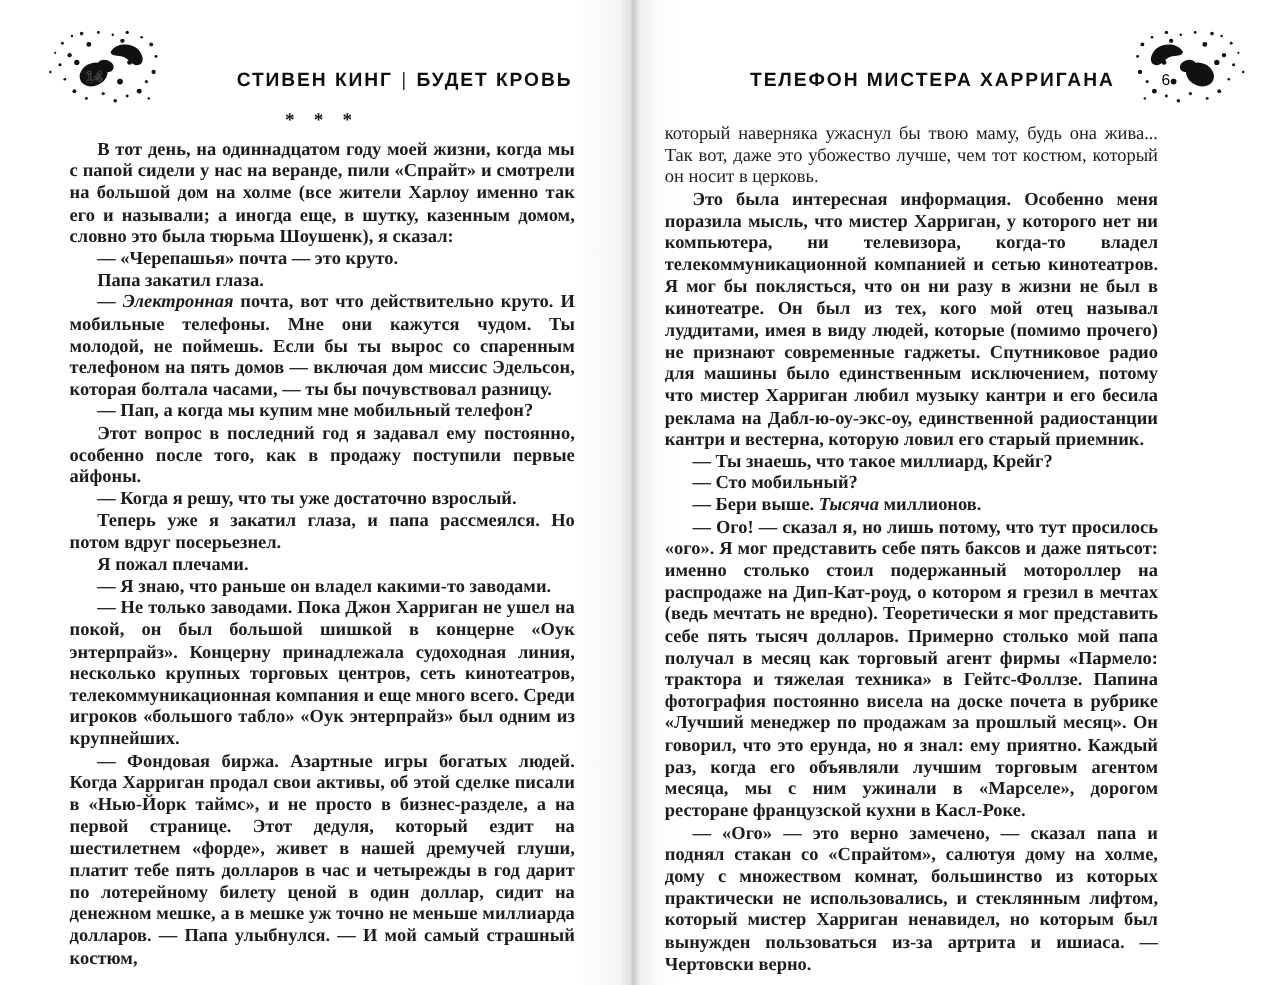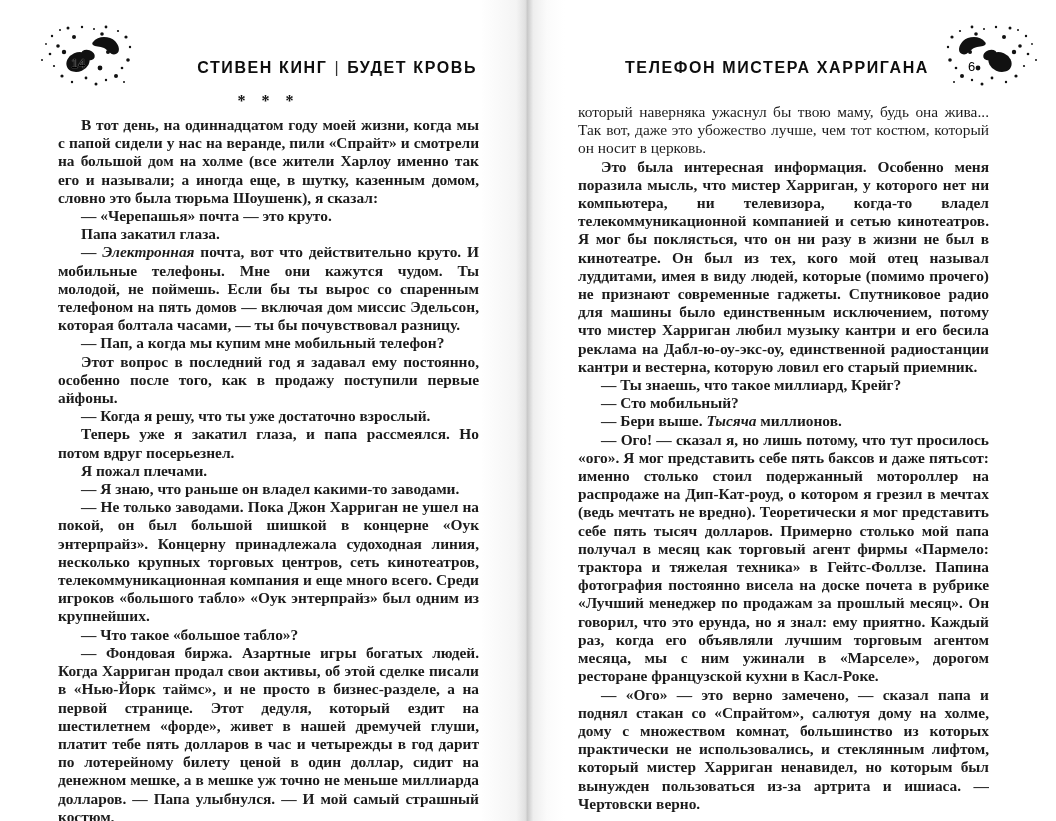--- a/index.html
+++ b/index.html
@@ -50,21 +50,21 @@
   .pn-right{left:24px;top:37px;}
   
   .body-col{
     position:absolute;
     font-size:15.4px;
     line-height:18.2px;
     text-align:justify;
     hyphens:auto;
   }
   .body-left{left:58px;top:116px;width:421px;}
-  .body-right{left:578px;top:103px;width:411px;}
+  .body-right{left:554px;top:103px;width:411px;}
   .para{margin:0;}
   .para.indent{text-indent:23px;font-weight:bold;}
   .para em{font-style:italic;}
   .section-separator{
     position:absolute;left:58px;top:92px;width:421px;
     text-align:center;
     font-size:16px;font-weight:bold;
     letter-spacing:6px;
     color:#111;
   }
@@ -167,21 +167,20 @@
       <p class="para indent"><span>— «Черепашья» почта — это круто.</span></p>
       <p class="para indent"><span>Папа закатил глаза.</span></p>
       <p class="para indent"><span>— </span><em>Электронная</em><span> почта, вот что действительно круто. И мобильные телефоны. Мне они кажутся чудом. Ты молодой, не поймешь. Если бы ты вырос со спаренным телефоном на пять домов — включая дом миссис Эдельсон, которая болтала часами, — ты бы почувствовал разницу.</span></p>
       <p class="para indent"><span>— Пап, а когда мы купим мне мобильный телефон?</span></p>
       <p class="para indent"><span>Этот вопрос в последний год я задавал ему постоянно, особенно после того, как в продажу поступили первые айфоны.</span></p>
       <p class="para indent"><span>— Когда я решу, что ты уже достаточно взрослый.</span></p>
       <p class="para indent"><span>Теперь уже я закатил глаза, и папа рассмеялся. Но потом вдруг посерьезнел.</span></p>
       <p class="para indent"><span>Я пожал плечами.</span></p>
       <p class="para indent"><span>— Я знаю, что раньше он владел какими-то заводами.</span></p>
       <p class="para indent"><span>— Не только заводами. Пока Джон Харриган не ушел на покой, он был большой шишкой в концерне «Оук энтерпрайз». Концерну принадлежала судоходная линия, несколько крупных торговых центров, сеть кинотеатров, телекоммуникационная компания и еще много всего. Среди игроков «большого табло» «Оук энтерпрайз» был одним из крупнейших.</span></p>
-      <p class="para indent"><span>— Что такое «большое табло»?</span></p>
       <p class="para indent"><span>— Фондовая биржа. Азартные игры богатых людей. Когда Харриган продал свои активы, об этой сделке писали в «Нью-Йорк таймс», и не просто в бизнес-разделе, а на первой странице. Этот дедуля, который ездит на шестилетнем «форде», живет в нашей дремучей глуши, платит тебе пять долларов в час и четырежды в год дарит по лотерейному билету ценой в один доллар, сидит на денежном мешке, а в мешке уж точно не меньше миллиарда долларов. — Папа улыбнулся. — И мой самый страшный костюм,</span></p>
     </div>
   <div class="body-col body-right">
       <p class="para"><span>который наверняка ужаснул бы твою маму, будь она жива... Так вот, даже это убожество лучше, чем тот костюм, который он носит в церковь.</span></p>
       <p class="para indent"><span>Это была интересная информация. Особенно меня поразила мысль, что мистер Харриган, у которого нет ни компьютера, ни телевизора, когда-то владел телекоммуникационной компанией и сетью кинотеатров. Я мог бы поклясться, что он ни разу в жизни не был в кинотеатре. Он был из тех, кого мой отец называл луддитами, имея в виду людей, которые (помимо прочего) не признают современные гаджеты. Спутниковое радио для машины было единственным исключением, потому что мистер Харриган любил музыку кантри и его бесила реклама на Дабл-ю-оу-экс-оу, единственной радиостанции кантри и вестерна, которую ловил его старый приемник.</span></p>
       <p class="para indent"><span>— Ты знаешь, что такое миллиард, Крейг?</span></p>
       <p class="para indent"><span>— Сто мобильный?</span></p>
       <p class="para indent"><span>— Бери выше. </span><em>Тысяча</em><span> миллионов.</span></p>
       <p class="para indent"><span>— Ого! — сказал я, но лишь потому, что тут просилось «ого». Я мог представить себе пять баксов и даже пятьсот: именно столько стоил подержанный мотороллер на распродаже на Дип-Кат-роуд, о котором я грезил в мечтах (ведь мечтать не вредно). Теоретически я мог представить себе пять тысяч долларов. Примерно столько мой папа получал в месяц как торговый агент фирмы «Пармело: трактора и тяжелая техника» в Гейтс-Фоллзе. Папина фотография постоянно висела на доске почета в рубрике «Лучший менеджер по продажам за прошлый месяц». Он говорил, что это ерунда, но я знал: ему приятно. Каждый раз, когда его объявляли лучшим торговым агентом месяца, мы с ним ужинали в «Марселе», дорогом ресторане французской кухни в Касл-Роке.</span></p>
       <p class="para indent"><span>— «Ого» — это верно замечено, — сказал папа и поднял стакан со «Спрайтом», салютуя дому на холме, дому с множеством комнат, большинство из которых практически не использовались, и стеклянным лифтом, который мистер Харриган ненавидел, но которым был вынужден пользоваться из-за артрита и ишиаса. — Чертовски верно.</span></p>

